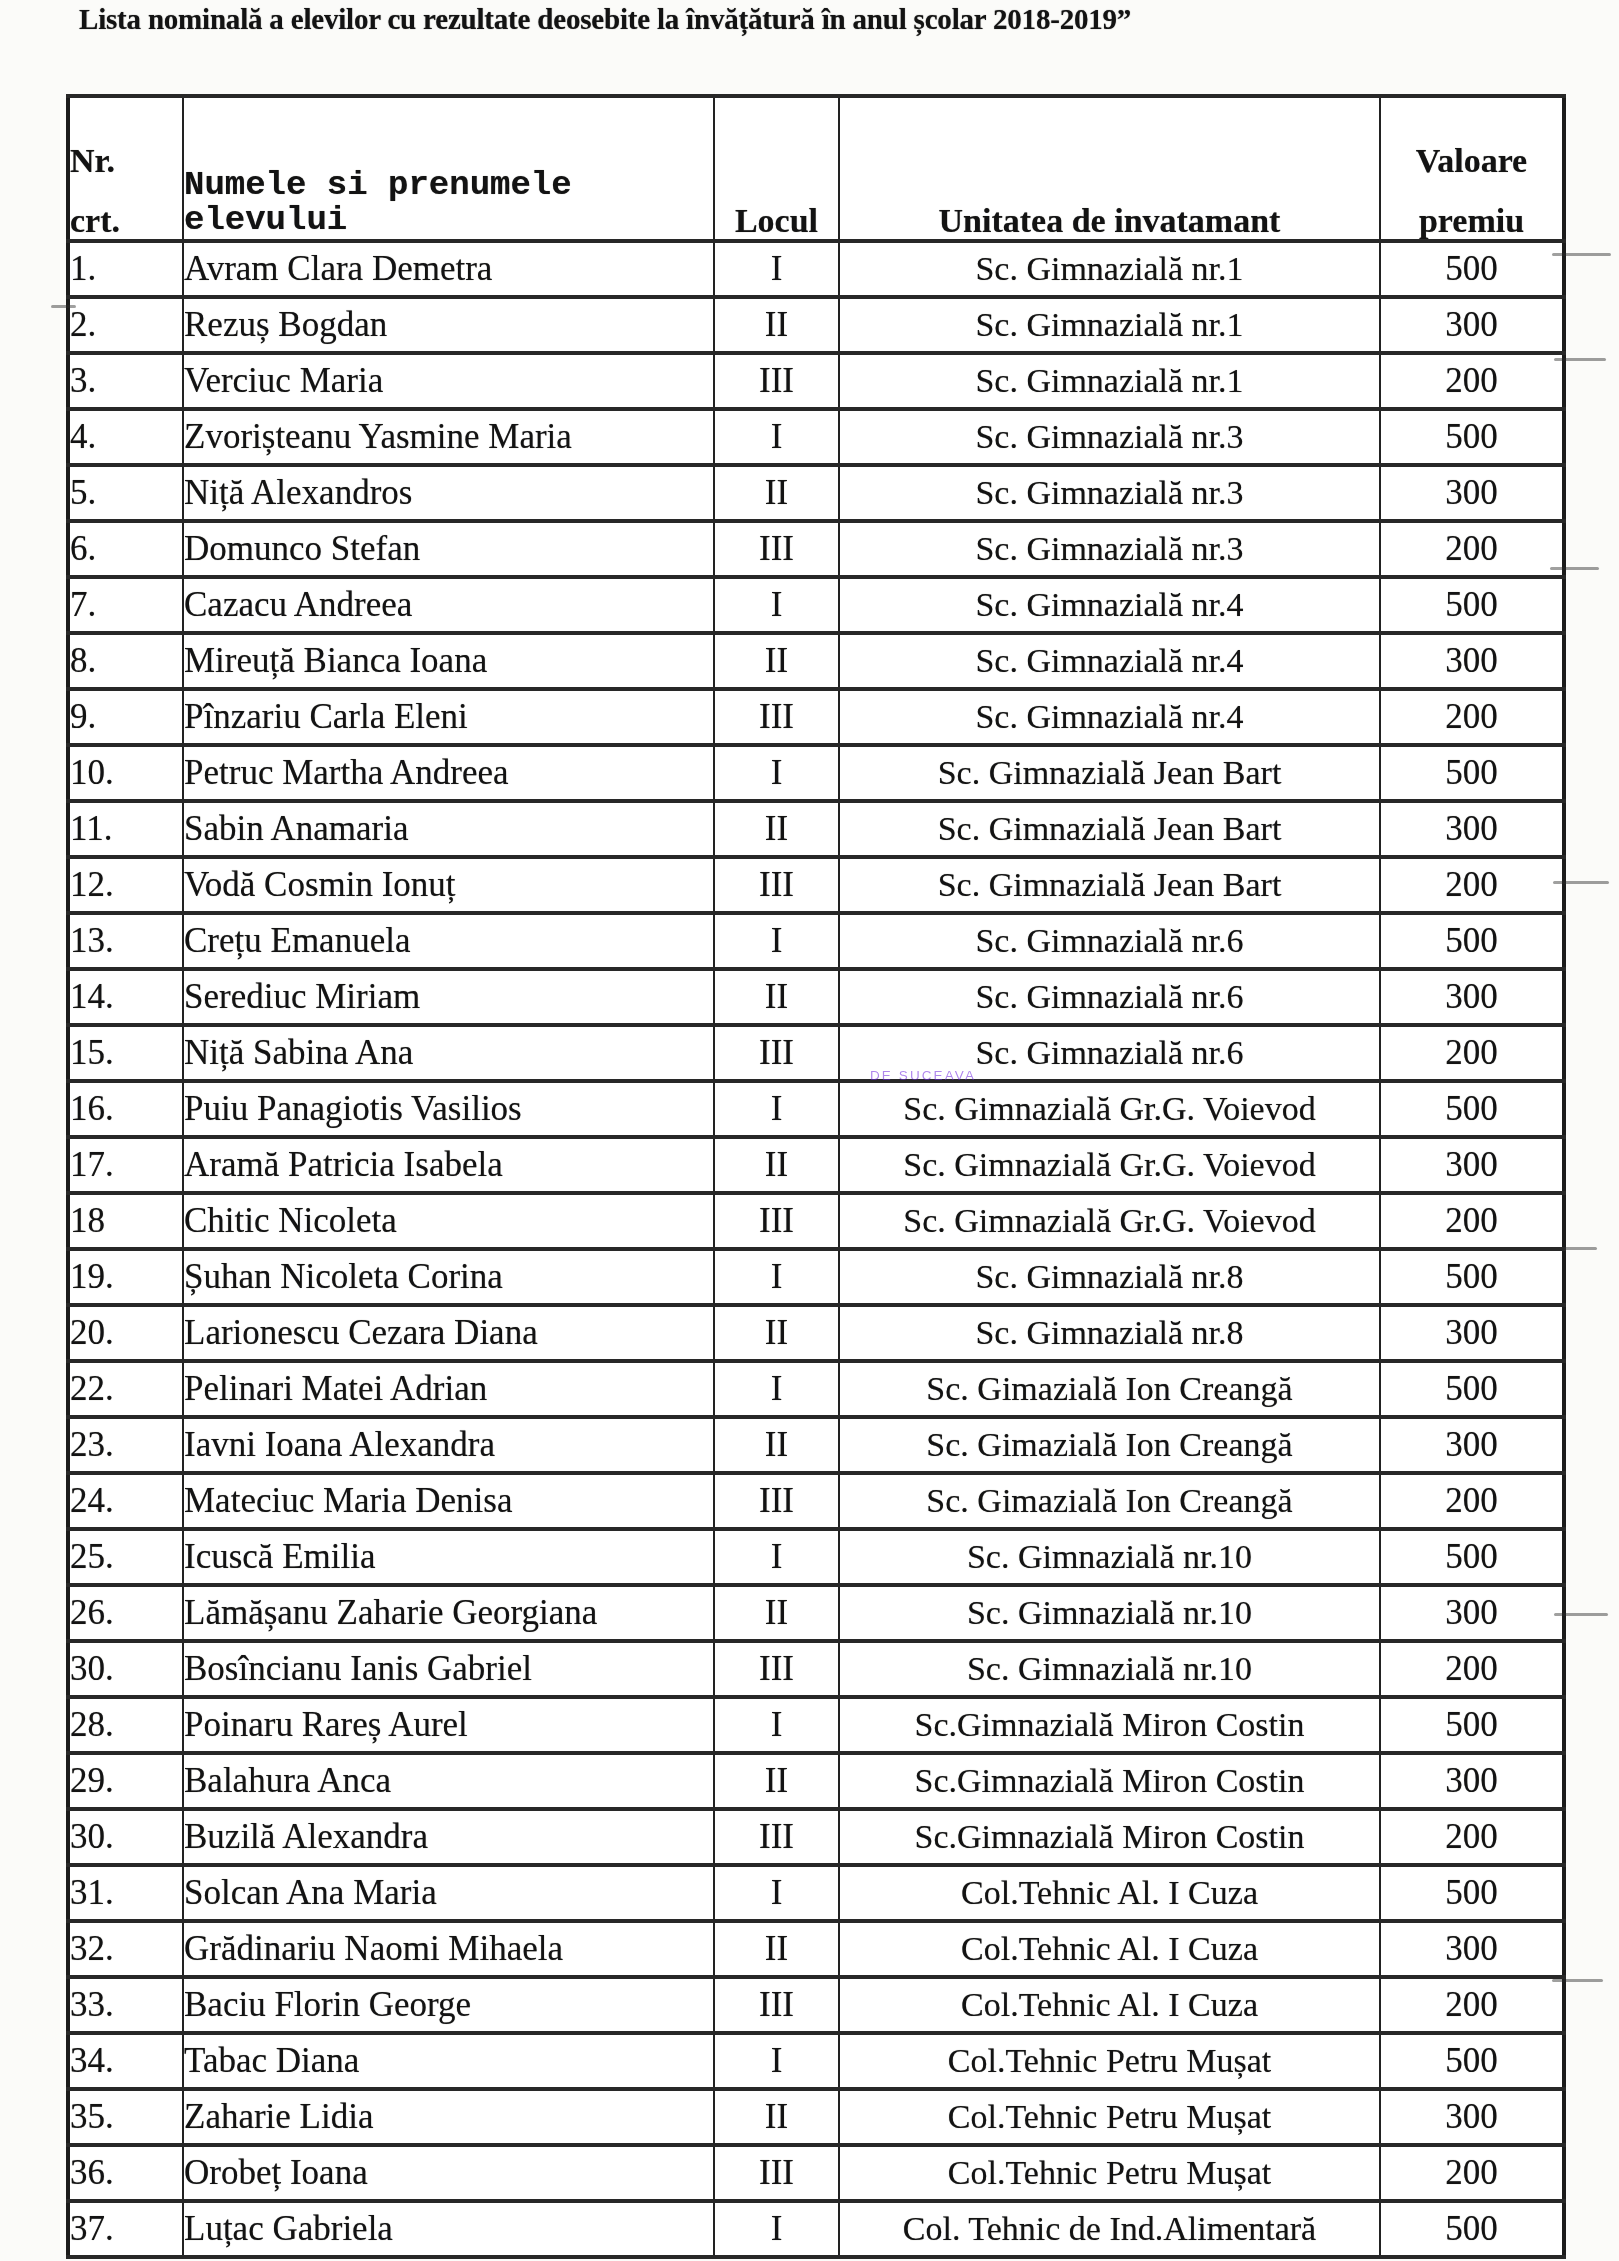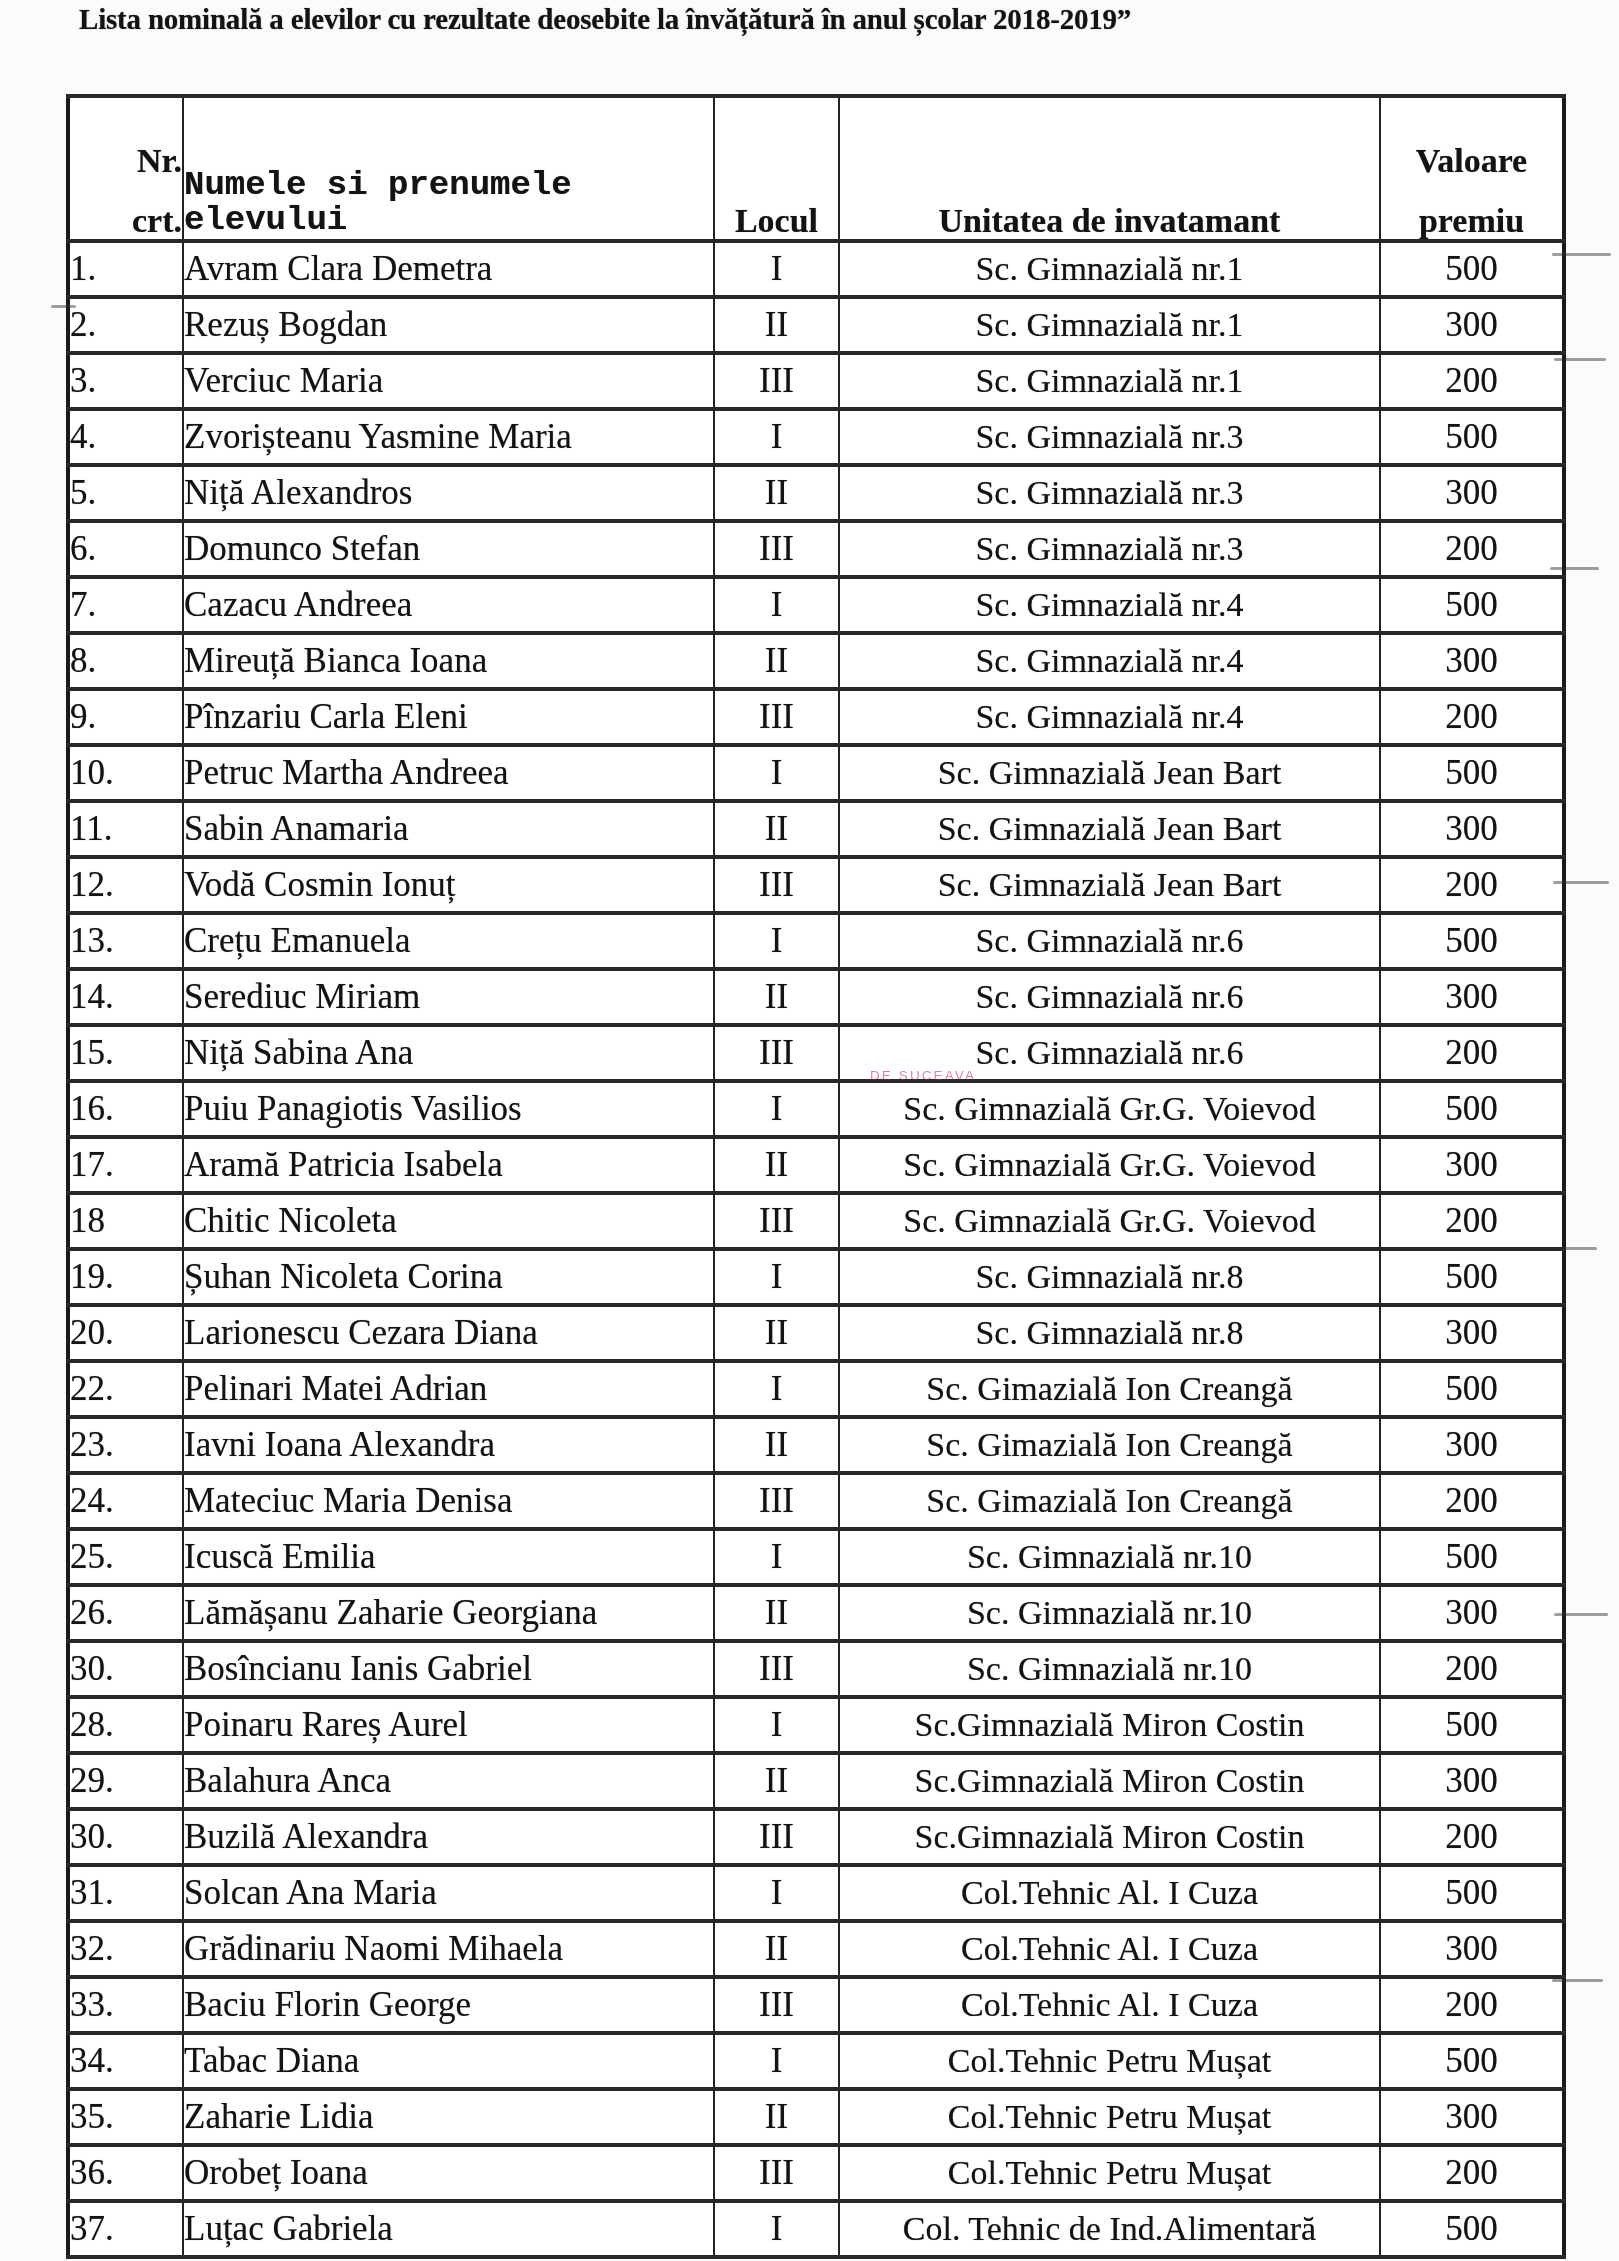--- a/index.html
+++ b/index.html
@@ -50,21 +50,21 @@
     font-weight:bold;
     line-height:1.05;
     padding-bottom:6.7px;
   }
   .th-stack{
     display:flex;
     flex-direction:column;
     justify-content:space-between;
     height:96px;
   }
-  .th-stack.left{align-items:flex-end;padding-left:12px;}
+  .th-stack.left{align-items:flex-start;}
   .th-stack.center{align-items:center;margin-top:45px;}
   .th-nr{padding-left:22px;text-align:left;}
   .th-name{text-align:left;padding-left:8.4px;font-family:Liberation Mono, monospace;}
   .th-place{text-align:center;}
   .th-school{text-align:center;}
   .th-value{text-align:center;}
   tbody td{
     height:52px;
     font-size:35px;
     line-height:0.95;
@@ -75,21 +75,21 @@
   td.cell-name{text-align:left;padding-left:11.8px;}
   td.cell-place{text-align:center;}
   td.cell-school{text-align:center;font-size:34px;}
   td.cell-value{text-align:center;}
   .watermark{
     position:absolute;
     left:870px;top:1068px;
     font-family:"Liberation Sans", sans-serif;
     font-size:13.5px;
     letter-spacing:2.1px;
-    color:#be185d;
+    color:#6d28d9;
     opacity:0.55;
     text-align:right;
   }
   .artifact{
     position:absolute;
     height:3.4px;
     background:rgba(45,45,45,0.45);
     border-radius:1.7px;
   }
 </style>

